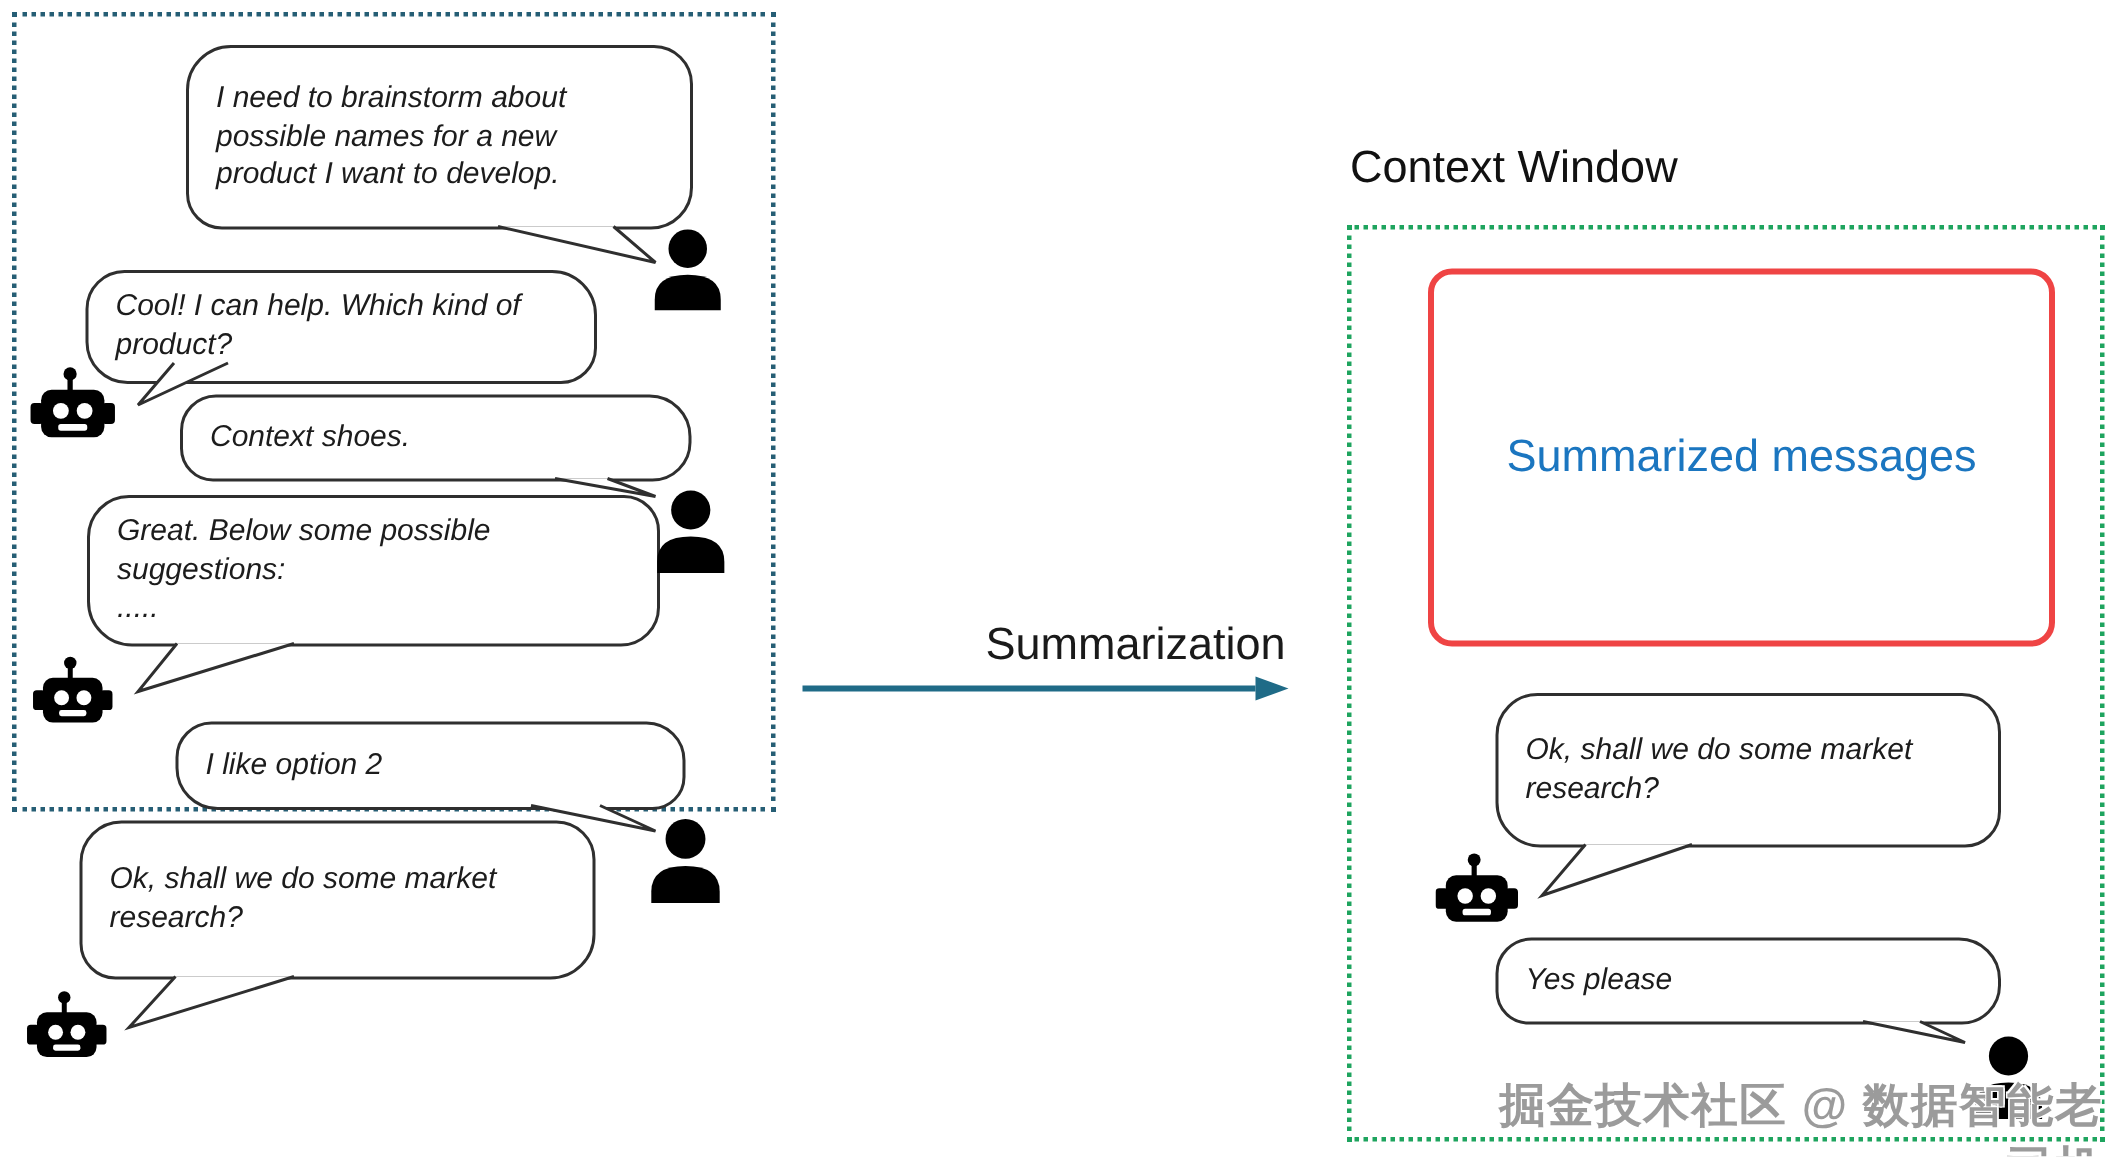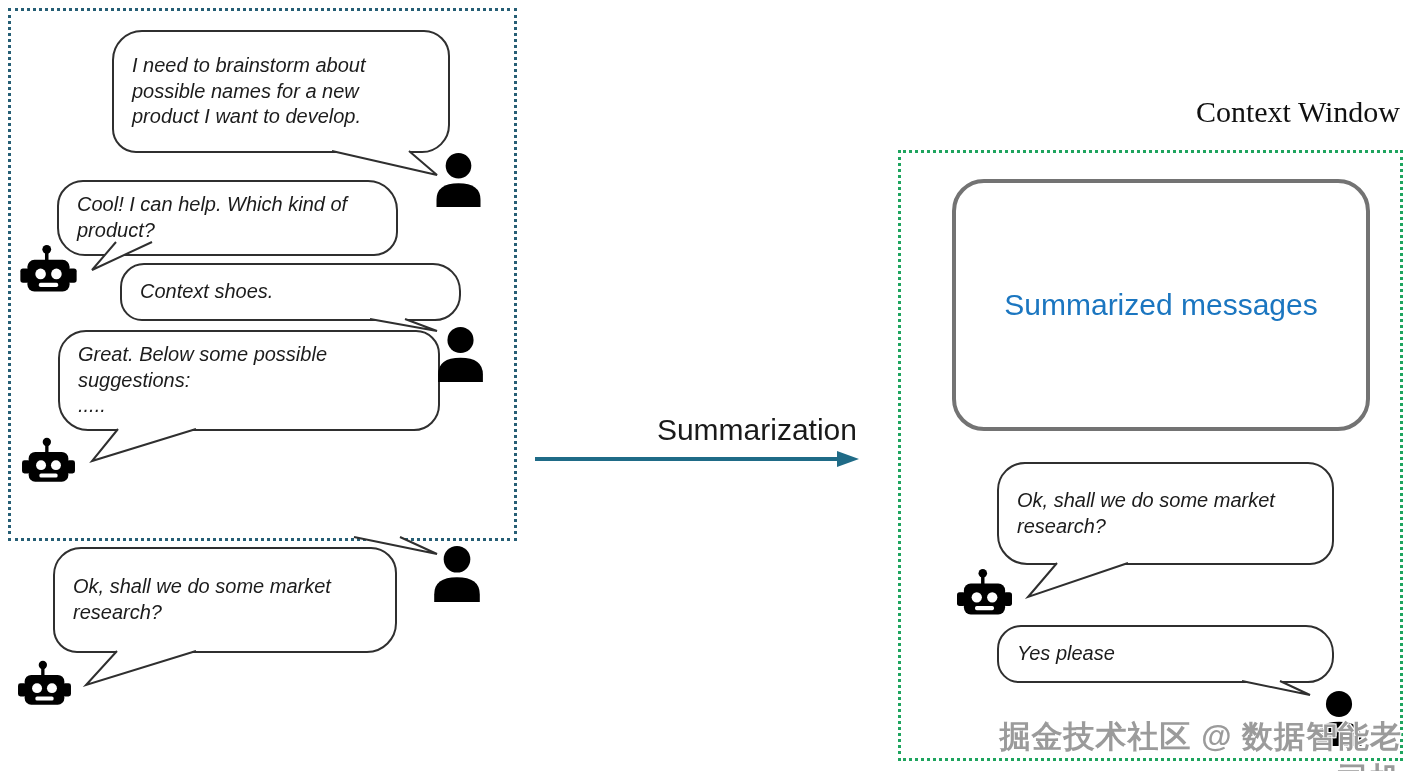--- a/index.html
+++ b/index.html
@@ -13,46 +13,46 @@
     position:absolute; left:8px; top:8px; width:509px; height:533px;
     border:3px dotted #265e75; box-sizing:border-box; z-index:10; background:transparent;
   }
   .context-box {
     position:absolute; left:898px; top:150px; width:505px; height:611px;
     border:3px dotted #1ea45e; box-sizing:border-box; z-index:10; background:transparent;
   }
 
   
   .cw-title {
-    position:absolute; left:900px; top:95px; width:500px; text-align:right;
-    font-size:30px; color:#111; z-index:20;font-family:Liberation Serif, serif;
+    position:absolute; left:900px; top:95px; width:500px; text-align:left;
+    font-size:30px; color:#111; z-index:20;
   }
   .summ-label {
     position:absolute; left:535px; top:413px; width:322px; text-align:right;
     font-size:30px; color:#1a1a1a; z-index:20;
   }
   .arrow-svg { position:absolute; left:533px; top:448px; z-index:20; }
 
   
   .summary-rect {
     position:absolute; left:952px; top:179px; width:418px; height:252px;
-    border:4px solid #737373; border-radius:32px; box-sizing:border-box;
+    border:4px solid #ef4444; border-radius:16px; box-sizing:border-box;
     display:flex; align-items:center; justify-content:center;
     background:#ffffff; z-index:20;
   }
   .summary-rect span { font-size:30px; color:#1b76c0; }
 
   
   .bubble {
     position:absolute; background:#ffffff; border:2px solid #2f2f2f;
     font-style:italic; font-size:20px; line-height:1.28; color:#1c1c1c;
     padding:10px 18px; white-space:pre-line; box-sizing:border-box;
     display:flex; align-items:center; z-index:30;
   }
-  .b1 { left:112px; top:30px;  width:338px; height:123px; border-radius:30px 26px 28px 24px; }
+  .b1 { left:124px; top:30px;  width:338px; height:123px; border-radius:30px 26px 28px 24px; }
   .b2 { left:57px;  top:168px; width:341px; height:76px;  border-radius:26px 30px 24px 28px;margin-top:12px; }
   .b3 { left:120px; top:263px; width:341px; height:58px;  border-radius:24px 28px 26px 22px; }
   .b4 { left:58px;  top:330px; width:382px; height:101px; border-radius:28px 24px 26px 30px; }
   .b5 { left:117px; top:481px; width:340px; height:59px;  border-radius:24px 26px 22px 28px; }
   .b6 { left:53px;  top:547px; width:344px; height:106px; border-radius:28px 26px 30px 24px; }
   .b7 { left:997px; top:462px; width:337px; height:103px; border-radius:28px 26px 24px 30px; }
   .b8 { left:997px; top:625px; width:337px; height:58px;  border-radius:24px 28px 26px 22px; }
 
   
   .icon { position:absolute; z-index:40; }
@@ -85,20 +85,21 @@
 
   <div class="bubble b1">I need to brainstorm about
 possible names for a new
 product I want to develop.</div>
   <div class="bubble b2">Cool! I can help. Which kind of
 product?</div>
   <div class="bubble b3">Context shoes.</div>
   <div class="bubble b4">Great. Below some possible
 suggestions:
 .....</div>
+  <div class="bubble b5">I like option 2</div>
   <div class="bubble b6">Ok, shall we do some market
 research?</div>
 
   <div class="summ-label">Summarization</div>
   <svg class="arrow-svg" width="328" height="22" viewBox="0 0 328 22">
     <line x1="2" y1="11" x2="304" y2="11" stroke="#1f6b87" stroke-width="4"></line>
     <polygon points="304,3 326,11 304,19" fill="#1f6b87"></polygon>
   </svg>
 
   <div class="cw-title">Context Window</div>

